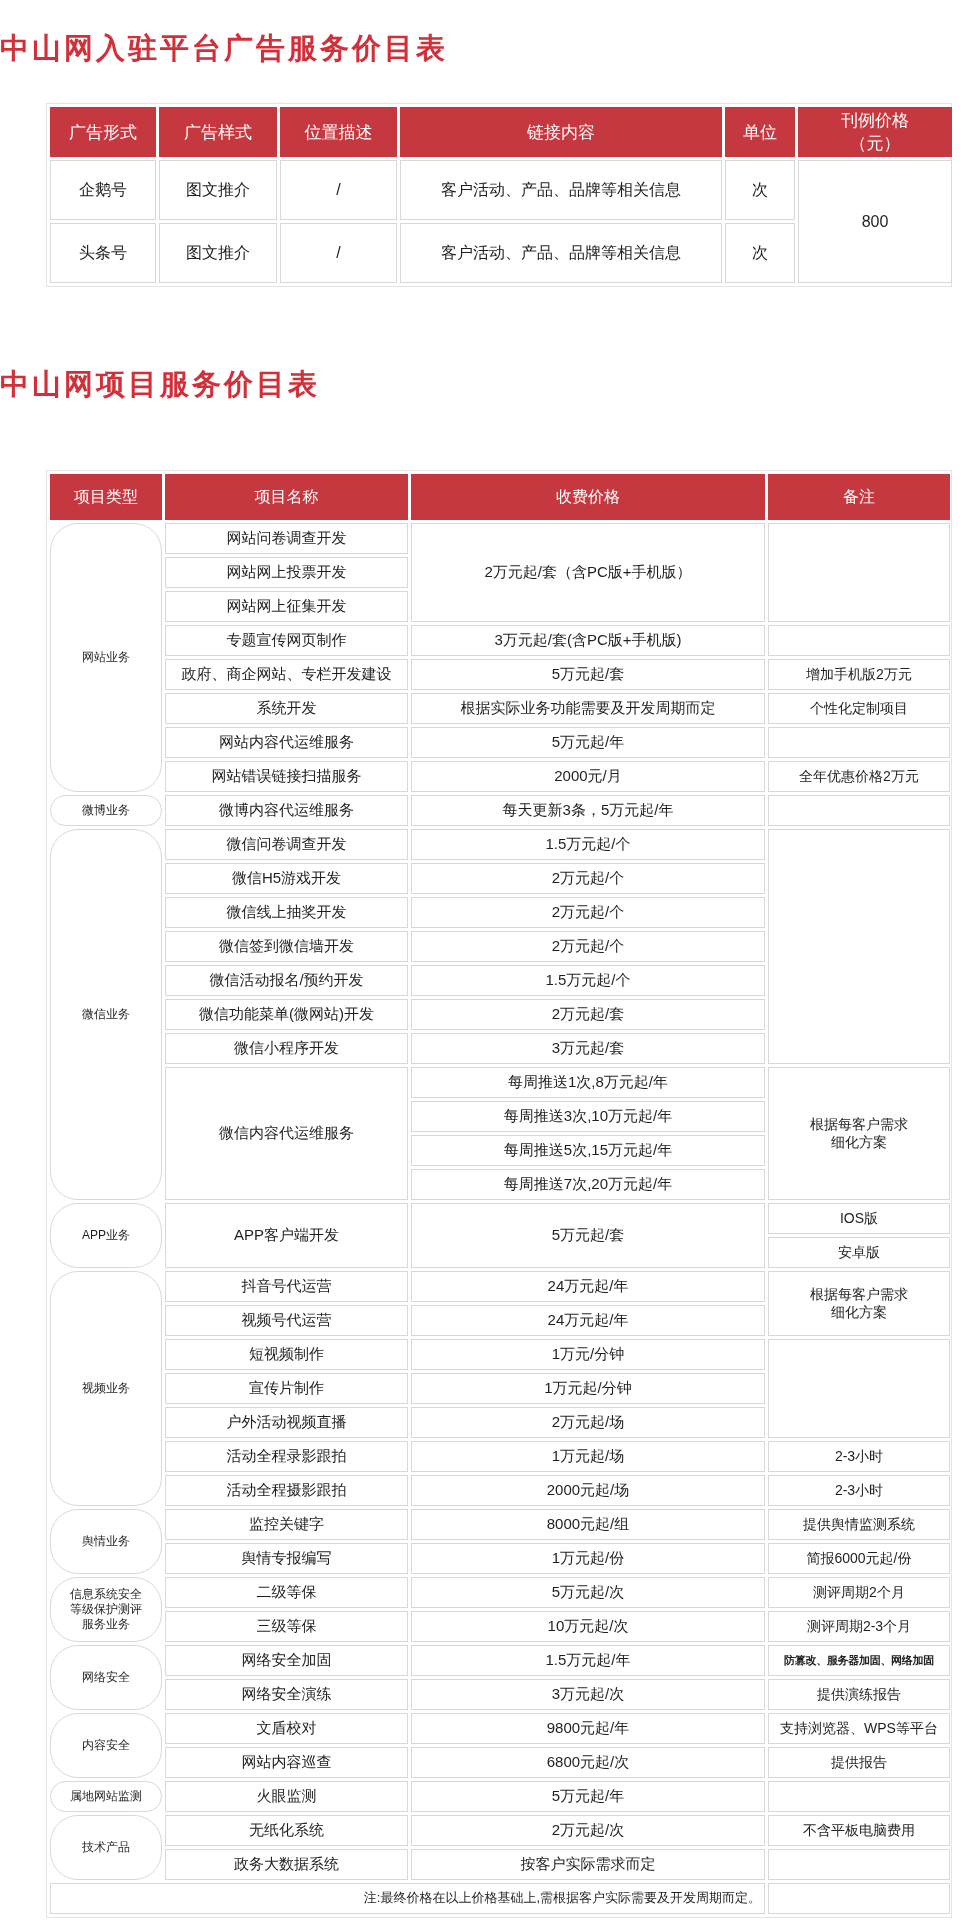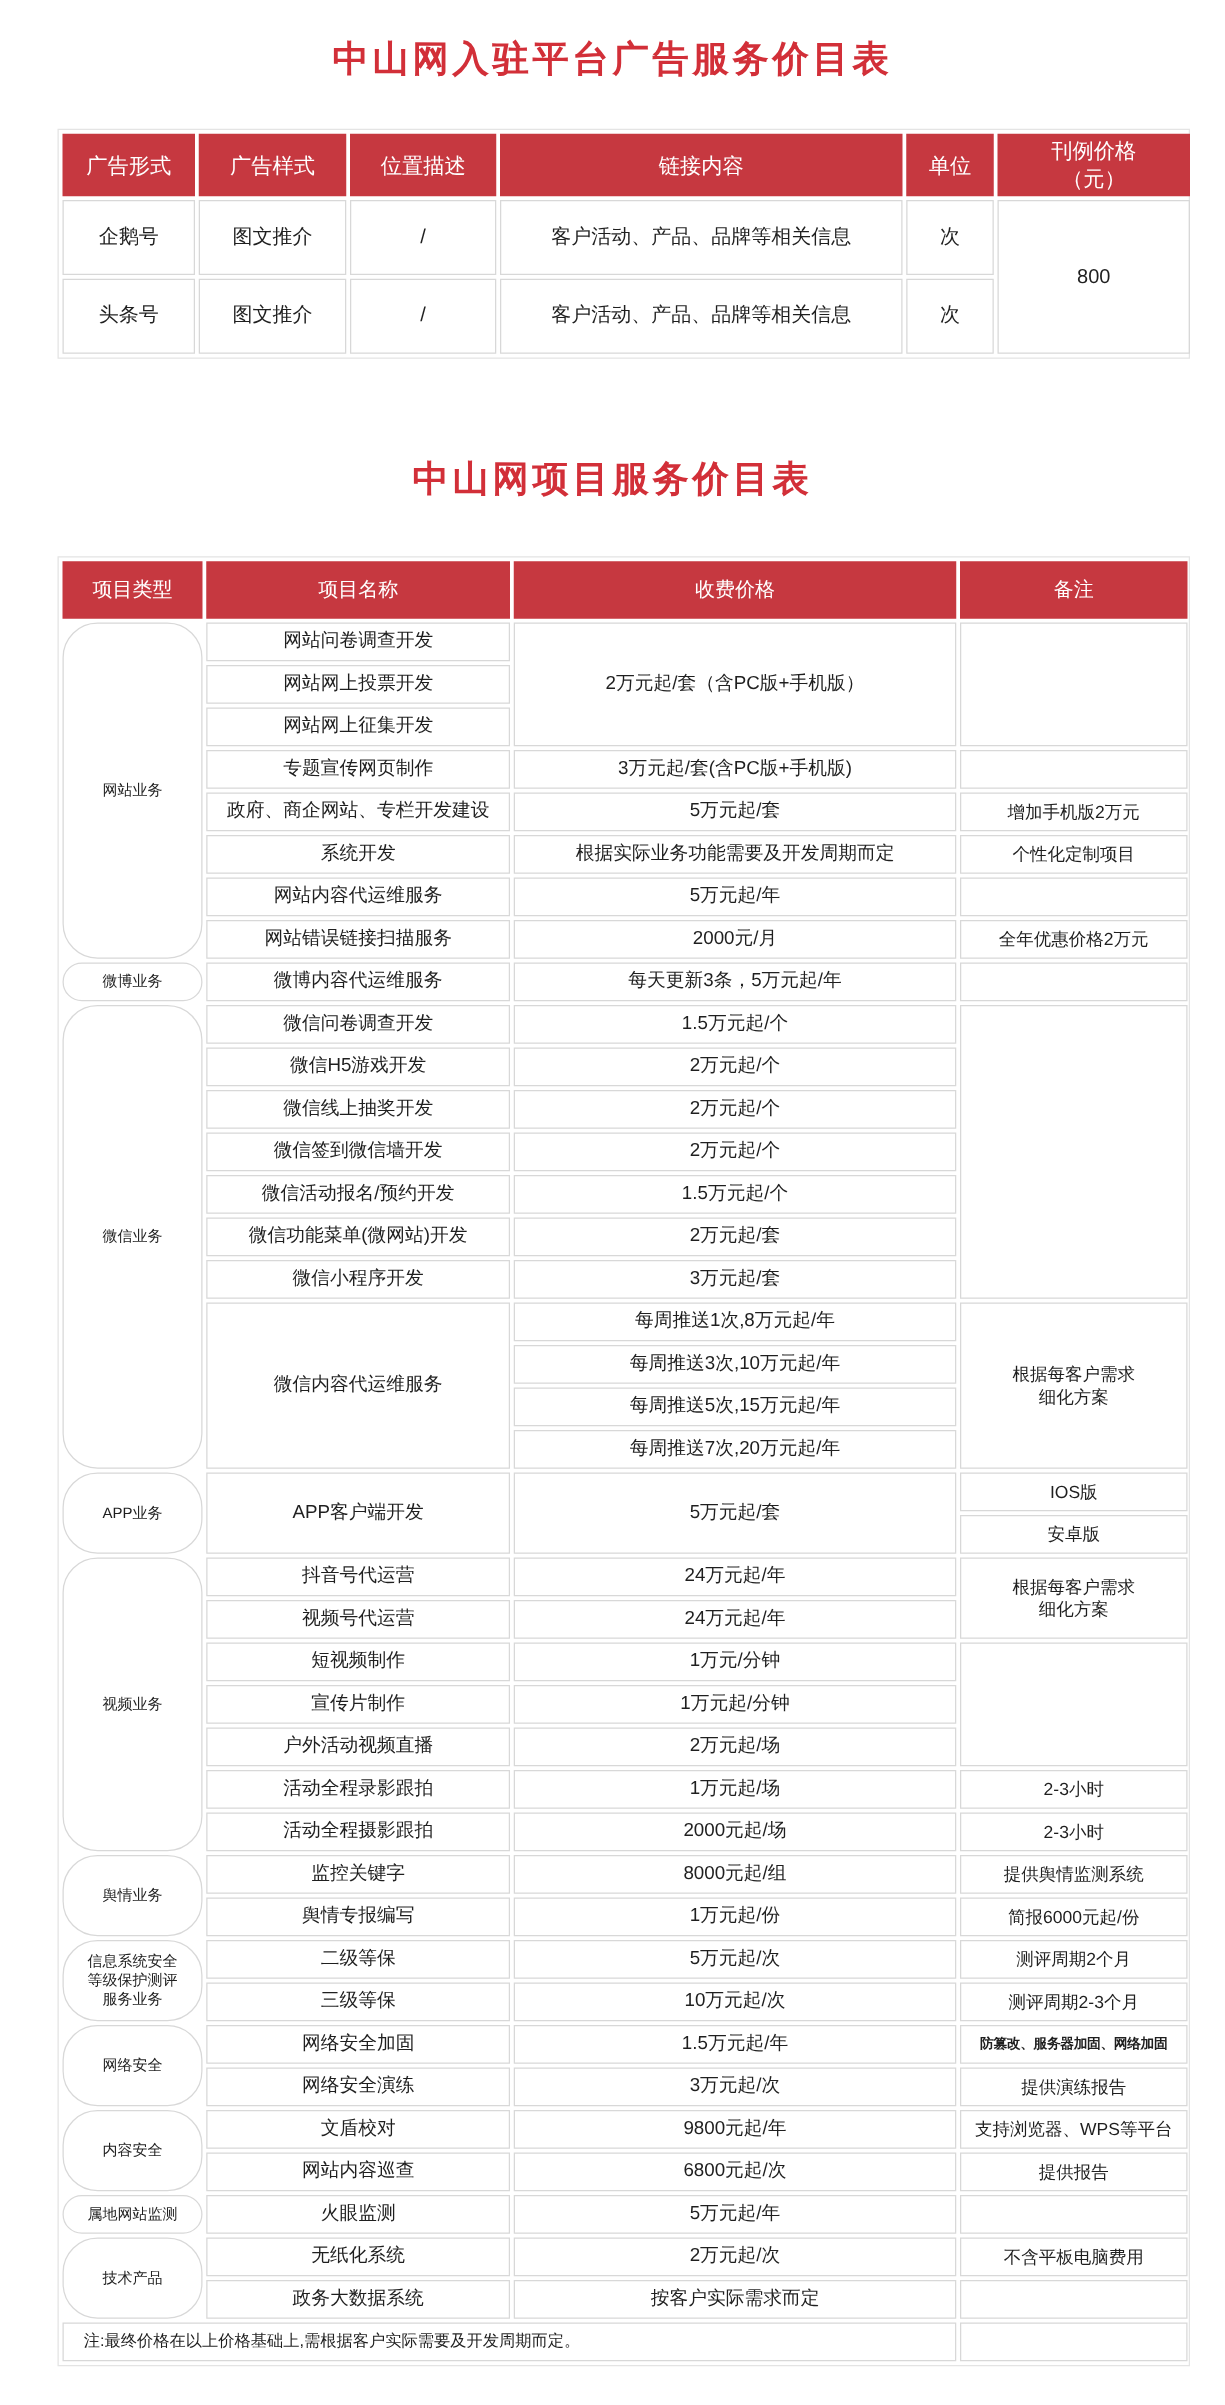--- a/index.html
+++ b/index.html
@@ -5,50 +5,50 @@
   :root{
     --title_red:#d22f38; --header_red:#c63840; --border:#d8d8d8;
     --outer:#e4e4e4; --text:#1f1f1f; --header_text:#ffffff;
   }
   html,body{margin:0;padding:0;}
   body{
     width:980px;height:1924px;position:relative;background:#fff;
     font-family:"Liberation Sans","DejaVu Sans",sans-serif;color:var(--text);
   }
   .doc-title{
-    position:absolute;left:0;width:980px;text-align:center;
+    position:absolute;left:0;width:980px;text-align:left;
     font-size:29px;font-weight:700;letter-spacing:3px;color:var(--title_red);
     line-height:1;
   }
   #title1{top:34px;}
   #title2{top:370px;}
   .tbl-wrap{
     position:absolute;left:46px;width:904px;border:1px solid var(--outer);
     background:#fff;
   }
   #t1wrap{top:103px;}
-  #t2wrap{top:445px;}
+  #t2wrap{top:470px;}
   table{border-collapse:separate;border-spacing:3px;width:100%;table-layout:fixed;}
   th{
     background:var(--header_red);color:var(--header_text);
     font-weight:400;text-align:center;vertical-align:middle;padding:0 18px;
   }
   td{
     border:1px solid var(--border);text-align:center;vertical-align:middle;
     padding:1px 3px;white-space:pre-line;line-height:1.25;overflow:hidden;
   }
   #t1 th{height:50px;font-size:17px;}
   #t1 td{height:56px;font-size:16px;}
   #t2 th{height:46px;font-size:16px;}
   #t2 td{height:27px;font-size:15px;}
   #t2 td.remark{font-size:14px;}
   #t2 td.small{font-size:11px;letter-spacing:-0.3px;font-weight:bold;}
   #t2 td.cat{font-size:12px;border-radius:28px;}
   td.bold{font-weight:400;font-size:17px;}
-  #t2 td.note{text-align:left;font-size:13px;height:25px;padding-left:16px;white-space:normal;}
+  #t2 td.note{text-align:right;font-size:13px;height:25px;padding-left:16px;white-space:normal;}
 </style>
 </head>
 <body>
 
 <div class="doc-title" id="title1">中山网入驻平台广告服务价目表</div>
 
 <div class="tbl-wrap" id="t1wrap">
   <table id="t1">
     <colgroup>
       <col style="width:106px">

